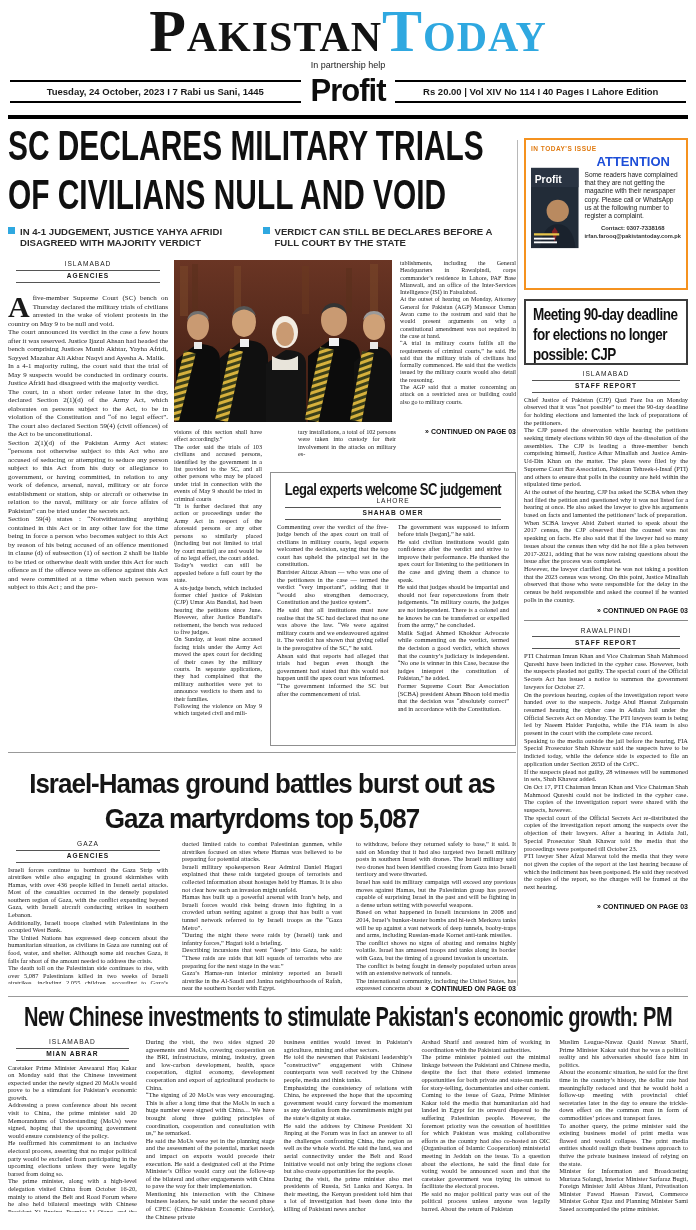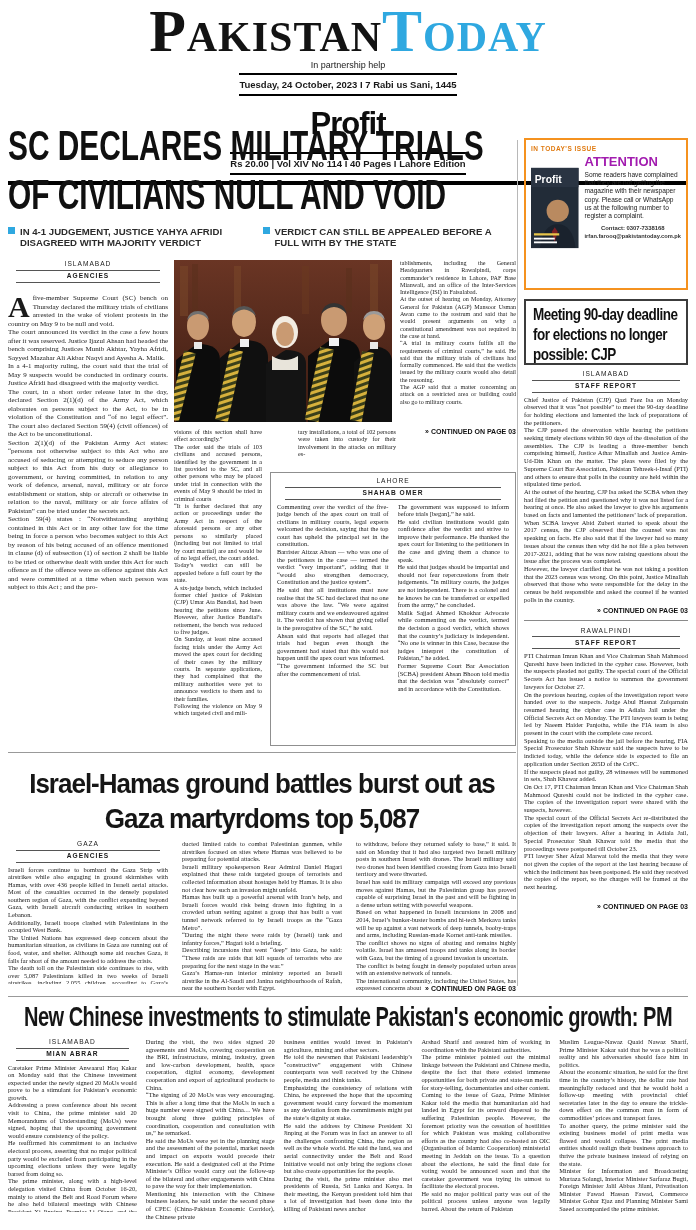--- a/index.html
+++ b/index.html
@@ -4,21 +4,21 @@
 <style>
   html,body{margin:0;padding:0;background:#e9e9e9;}
   .page{position:relative;width:696px;height:1230px;background:#fff;overflow:hidden;
         font-family:"Liberation Serif",serif;color:#1a1a1a;margin:0 auto;}
   
   .masthead{position:absolute;top:0;left:0;right:0;}
   .np-logo{text-align:center;margin-top:2px;font-family:"Liberation Serif",serif;
            font-variant:small-caps;font-weight:700;font-size:60px;line-height:58px;letter-spacing:1px;color:#131313;}
   .np-logo .blue{color:#2fa8e0;}
   .partnership{text-align:center;font-family:"Liberation Sans",sans-serif;font-size:9px;color:#222;line-height:10px;}
-  .mast-row{display:flex;align-items:center;gap:10px;margin:3px 10px 0;flex-direction:column;}
+  .mast-row{display:flex;align-items:center;gap:10px;margin:3px 10px 0;}
   .mast-side{flex:1;border-top:2px solid #000;border-bottom:2px solid #000;padding:4px 0;
              font-family:"Liberation Sans",sans-serif;font-weight:700;font-size:9.5px;text-align:center;white-space:nowrap;}
   .profit-logo{font-family:"Liberation Sans",sans-serif;font-weight:700;font-size:31px;letter-spacing:-1px;color:#0d0d0d;}
   .mast-rule{margin:6px 8px 0;border-top:4px solid #000;}
   
   .sqz{display:inline-block;transform-origin:0 0;}
   .ctr .sqz{transform-origin:50% 0;}
   .hcond{font-family:"Liberation Sans",sans-serif;font-weight:700;color:#101010;letter-spacing:-0.5px;}
   .hround{font-family:"Liberation Sans",sans-serif;font-weight:700;color:#161616;letter-spacing:-0.5px;}
   .jt{text-align:justify;white-space:pre-line;overflow:hidden;}
@@ -64,21 +64,21 @@
   .pm-h{text-align:center;height:32px;}
   .pm-h .sqz{font-size:20px;line-height:23px;letter-spacing:-0.5px;transform:scale(1,1.35);transform-origin:50% 0;}
   .pm-cols{display:flex;gap:9px;margin-top:4px;height:182px;overflow:hidden;}
   .pm-cols .col{flex:1;font-size:6.4px;line-height:7.6px;}
   
   .sidebar{position:absolute;left:524px;top:138px;width:164px;}
   .attn{border:2px solid #f5921f;padding:5px;height:138px;box-sizing:content-box;}
   .attn-label{font-family:"Liberation Sans",sans-serif;font-weight:700;font-size:6.5px;color:#e07b12;letter-spacing:0.5px;}
   .attn-row{display:flex;gap:6px;margin-top:2px;}
   .attn-right{flex:1;}
-  .attn-head{font-family:"Liberation Sans",sans-serif;font-weight:700;font-size:13px;color:#a21caf;line-height:15px;}
+  .attn-head{font-family:"Liberation Sans",sans-serif;font-weight:700;font-size:13px;color:#1d4ed8;line-height:15px;margin-left:12px;}
   .attn-body{font-family:"Liberation Sans",sans-serif;font-size:6.6px;line-height:8.2px;color:#222;margin-top:2px;}
   .attn-contact{font-family:"Liberation Sans",sans-serif;font-weight:700;font-size:5.9px;text-align:center;margin-top:5px;color:#333;}
   .attn-email{font-family:"Liberation Sans",sans-serif;font-weight:700;font-size:5.7px;text-align:center;margin-top:2px;color:#333;}
   .meet-box{margin-top:9px;border:2px solid #3c3c3c;padding:4px 7px;height:54px;}
   .meet-box .sqz{font-size:13.5px;line-height:16.5px;transform:scale(1,1.22);}
   .sb-byl{margin-top:5px;}
   .sb-body{font-size:6.4px;line-height:7.7px;height:208px;margin-top:3px;}
   .sb-cont{margin-top:3px;}
   .sb-hr{margin:6px 0;}
   .imran-h{height:78px;}
@@ -107,21 +107,21 @@
 
     <div class="lead-h hcond"><span class="sqz" style="width:492px;">SC DECLARES MILITARY TRIALS OF CIVILIANS NULL AND VOID</span></div>
 
     <div class="bullets">
       <div class="bullet">
         <span class="bsq"></span>
         <span>IN 4-1 JUDGEMENT, JUSTICE YAHYA AFRIDI DISAGREED WITH MAJORITY VERDICT</span>
       </div>
       <div class="bullet">
         <span class="bsq"></span>
-        <span>VERDICT CAN STILL BE APPEALED BEFORE A FULL WITH BY THE STATE</span>
+        <span>VERDICT CAN STILL BE DECLARES BEFORE A FULL COURT BY THE STATE</span>
       </div>
     </div>
 
     <div class="story">
 
       <div class="c1">
         <div class="byl">
           <div class="city">ISLAMABAD</div>
           <div class="r"></div>
           <div class="rep">AGENCIES</div>
@@ -203,20 +203,21 @@
 
       <div class="c2 jt">visions of this section shall have effect accordingly.”
 The order said the trials of 103 civilians and accused persons, identified by the government in a list provided to the SC, and all other persons who may be placed under trial in connection with the events of May 9 should be tried in criminal courts
 “It is further declared that any action or proceedings under the Army Act in respect of the aforesaid persons or any other persons so similarly placed (including but not limited to trial by court martial) are and would be of no legal effect, the court added.
 Today’s verdict can still be appealed before a full court by the state.
 A six-judge bench, which included former chief justice of Pakistan (CJP) Umar Ata Bandial, had been hearing the petitions since June. However, after Justice Bandial’s retirement, the bench was reduced to five judges.
 On Sunday, at least nine accused facing trials under the Army Act moved the apex court for deciding of their cases by the military courts. In separate applications, they had complained that the military authorities were yet to announce verdicts to them and to their families.
 Following the violence on May 9 which targeted civil and mili-</div>
 
       <div class="legal">
+        <div class="legal-h hround ctr"><span class="sqz">Legal experts welcome SC judgement</span></div>
         <div class="byl">
           <div class="city">LAHORE</div>
           <div class="r"></div>
           <div class="rep">SHAHAB OMER</div>
           <div class="r"></div>
         </div>
         <div class="legal-cols">
           <div class="col jt">Commenting over the verdict of the five-judge bench of the apex court on trail of civilians in military courts, legal experts welcomed the decision, saying that the top court has upheld the principal set in the constitution.
 Barrister Aitzaz Ahsan — who was one of the petitioners in the case — termed the verdict “very important”, adding that it “would also strengthen democracy, Constitution and the justice system”.
 He said that all institutions must now realise that the SC had declared that no one was above the law. “We were against military courts and we endeavoured against it. The verdict has shown that giving relief is the prerogative of the SC,” he said.

